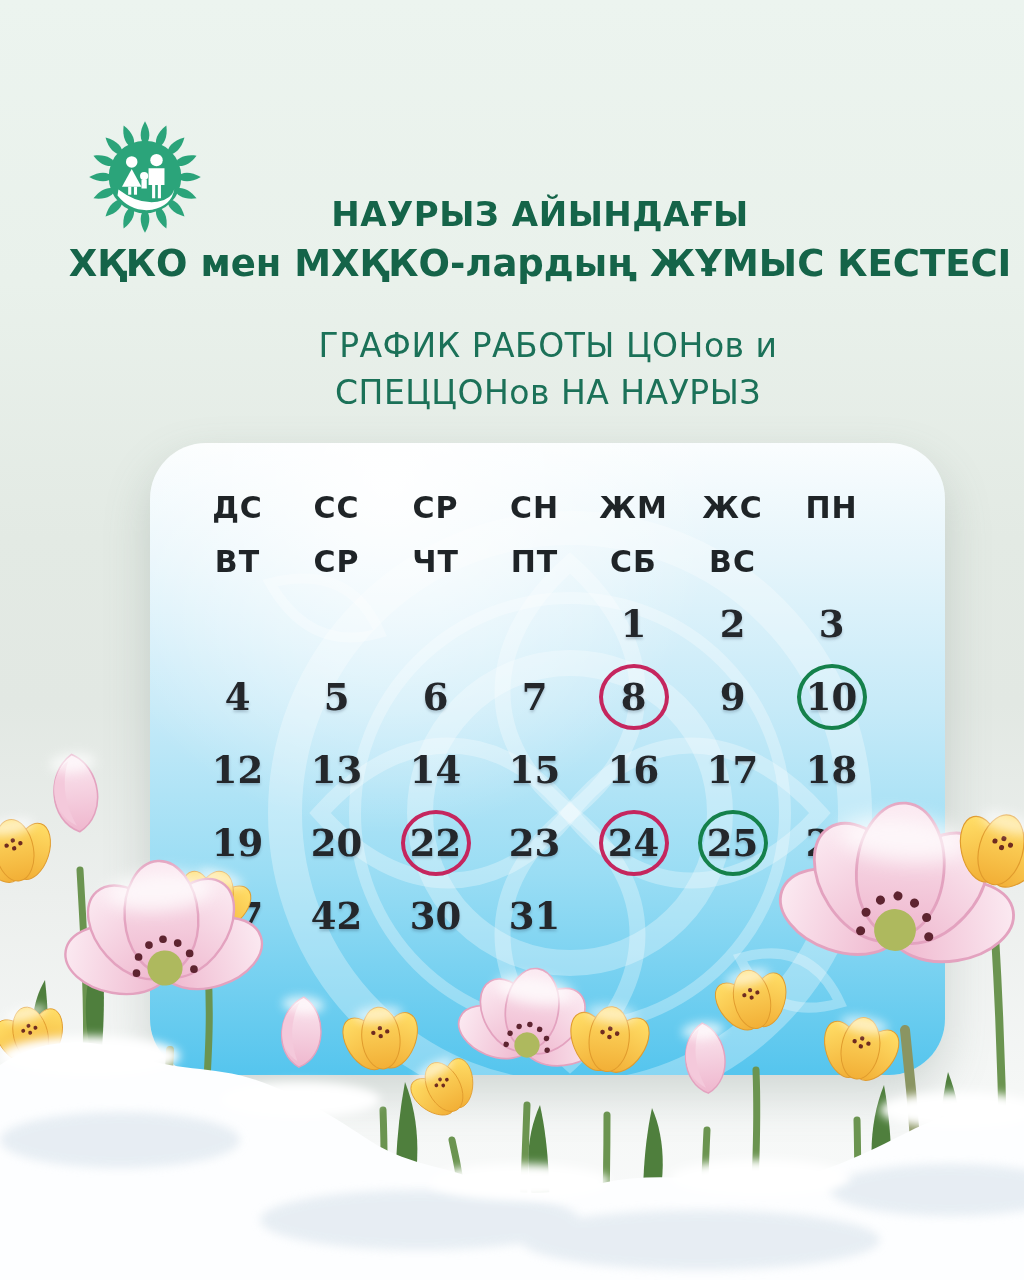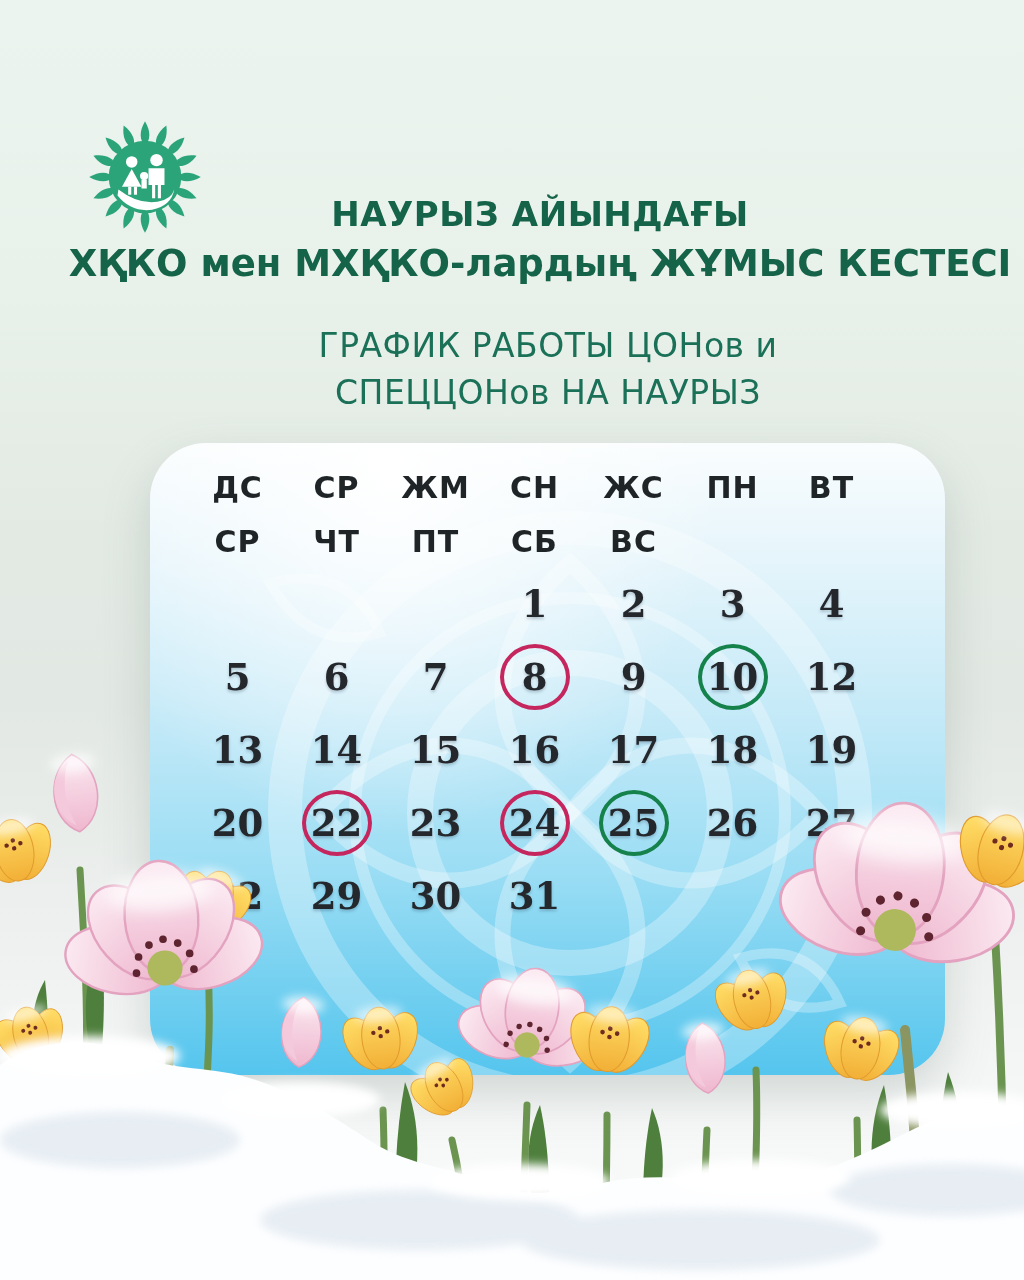--- a/index.html
+++ b/index.html
@@ -25,20 +25,21 @@
       radial-gradient(ellipse at 30% 6%, rgba(255,255,255,.95), rgba(255,255,255,0) 42%),
       linear-gradient(180deg,#FAFDFE 0%,#E6F5FB 18%,#C6EAF8 42%,#9ADDF4 68%,#66CBEF 92%,#55C5EE 100%);
     box-shadow:0 20px 45px rgba(105,125,115,.25);
     z-index:2;
   }
   .ornament{position:absolute;inset:0;pointer-events:none;}
   .grid{
     position:absolute;inset:0;
     display:grid;grid-template-columns:repeat(7,99px);grid-template-rows:56px 52px repeat(6,73px);
     padding:16px 0 0 38px;
+    margin-top:20px;
   }
   .dh{display:flex;align-items:center;justify-content:center;
       font-family:"DejaVu Sans",sans-serif;font-weight:700;font-size:30px;color:#1F2427;letter-spacing:1px;}
   .date{position:relative;display:flex;align-items:center;justify-content:center;
       font-family:"DejaVu Serif",serif;font-weight:700;font-size:37px;color:#24272B;
       text-shadow:0 2px 3px rgba(40,60,85,.28);}
   .ring{position:absolute;left:50%;top:50%;width:62px;height:58px;border-radius:50%;
       border:4px solid;transform:translate(-50%,-50%);}
   .ring.red{border-color:var(--ring_red,#C5265E);}
   .ring.green{border-color:var(--ring_green,#15814B);}
@@ -101,23 +102,24 @@
         <path d="M420,120 C330,200 330,300 420,370 C510,300 510,200 420,120 Z" stroke-width="16"></path>
         <path d="M420,620 C330,540 330,440 420,370 C510,440 510,540 420,620 Z" stroke-width="16"></path>
         <path d="M170,370 C250,280 350,280 420,370 C350,460 250,460 170,370 Z" stroke-width="16"></path>
         <path d="M670,370 C590,280 490,280 420,370 C490,460 590,460 670,370 Z" stroke-width="16"></path>
         <path d="M120,140 Q200,120 230,190 Q160,210 120,140 Z" stroke-width="10"></path>
         <path d="M690,560 Q620,580 590,515 Q660,495 690,560 Z" stroke-width="10"></path>
       </g>
     </svg>
     <div class="grid">
         <div class="dh">ДС</div>
+        <div class="dh">СС</div>
         <div class="dh">СР</div>
+        <div class="dh">СН</div>
         <div class="dh">ЖМ</div>
-        <div class="dh">СН</div>
         <div class="dh">ЖС</div>
         <div class="dh">ПН</div>
         <div class="dh">ВТ</div>
         <div class="dh">СР</div>
         <div class="dh">ЧТ</div>
         <div class="dh">ПТ</div>
         <div class="dh">СБ</div>
         <div class="dh">ВС</div>
         <div class="date"></div>
         <div class="date"></div>
@@ -198,24 +200,21 @@
           <span class="ring green"></span>
           <span>25</span>
         </div>
         <div class="date">
           <span>26</span>
         </div>
         <div class="date">
           <span>27</span>
         </div>
         <div class="date">
-          <span>32</span>
-        </div>
-        <div class="date">
-          <span>29</span>
+          <span>42</span>
         </div>
         <div class="date">
           <span>30</span>
         </div>
         <div class="date">
           <span>31</span>
         </div>
         <div class="date"></div>
         <div class="date"></div>
         <div class="date"></div>

